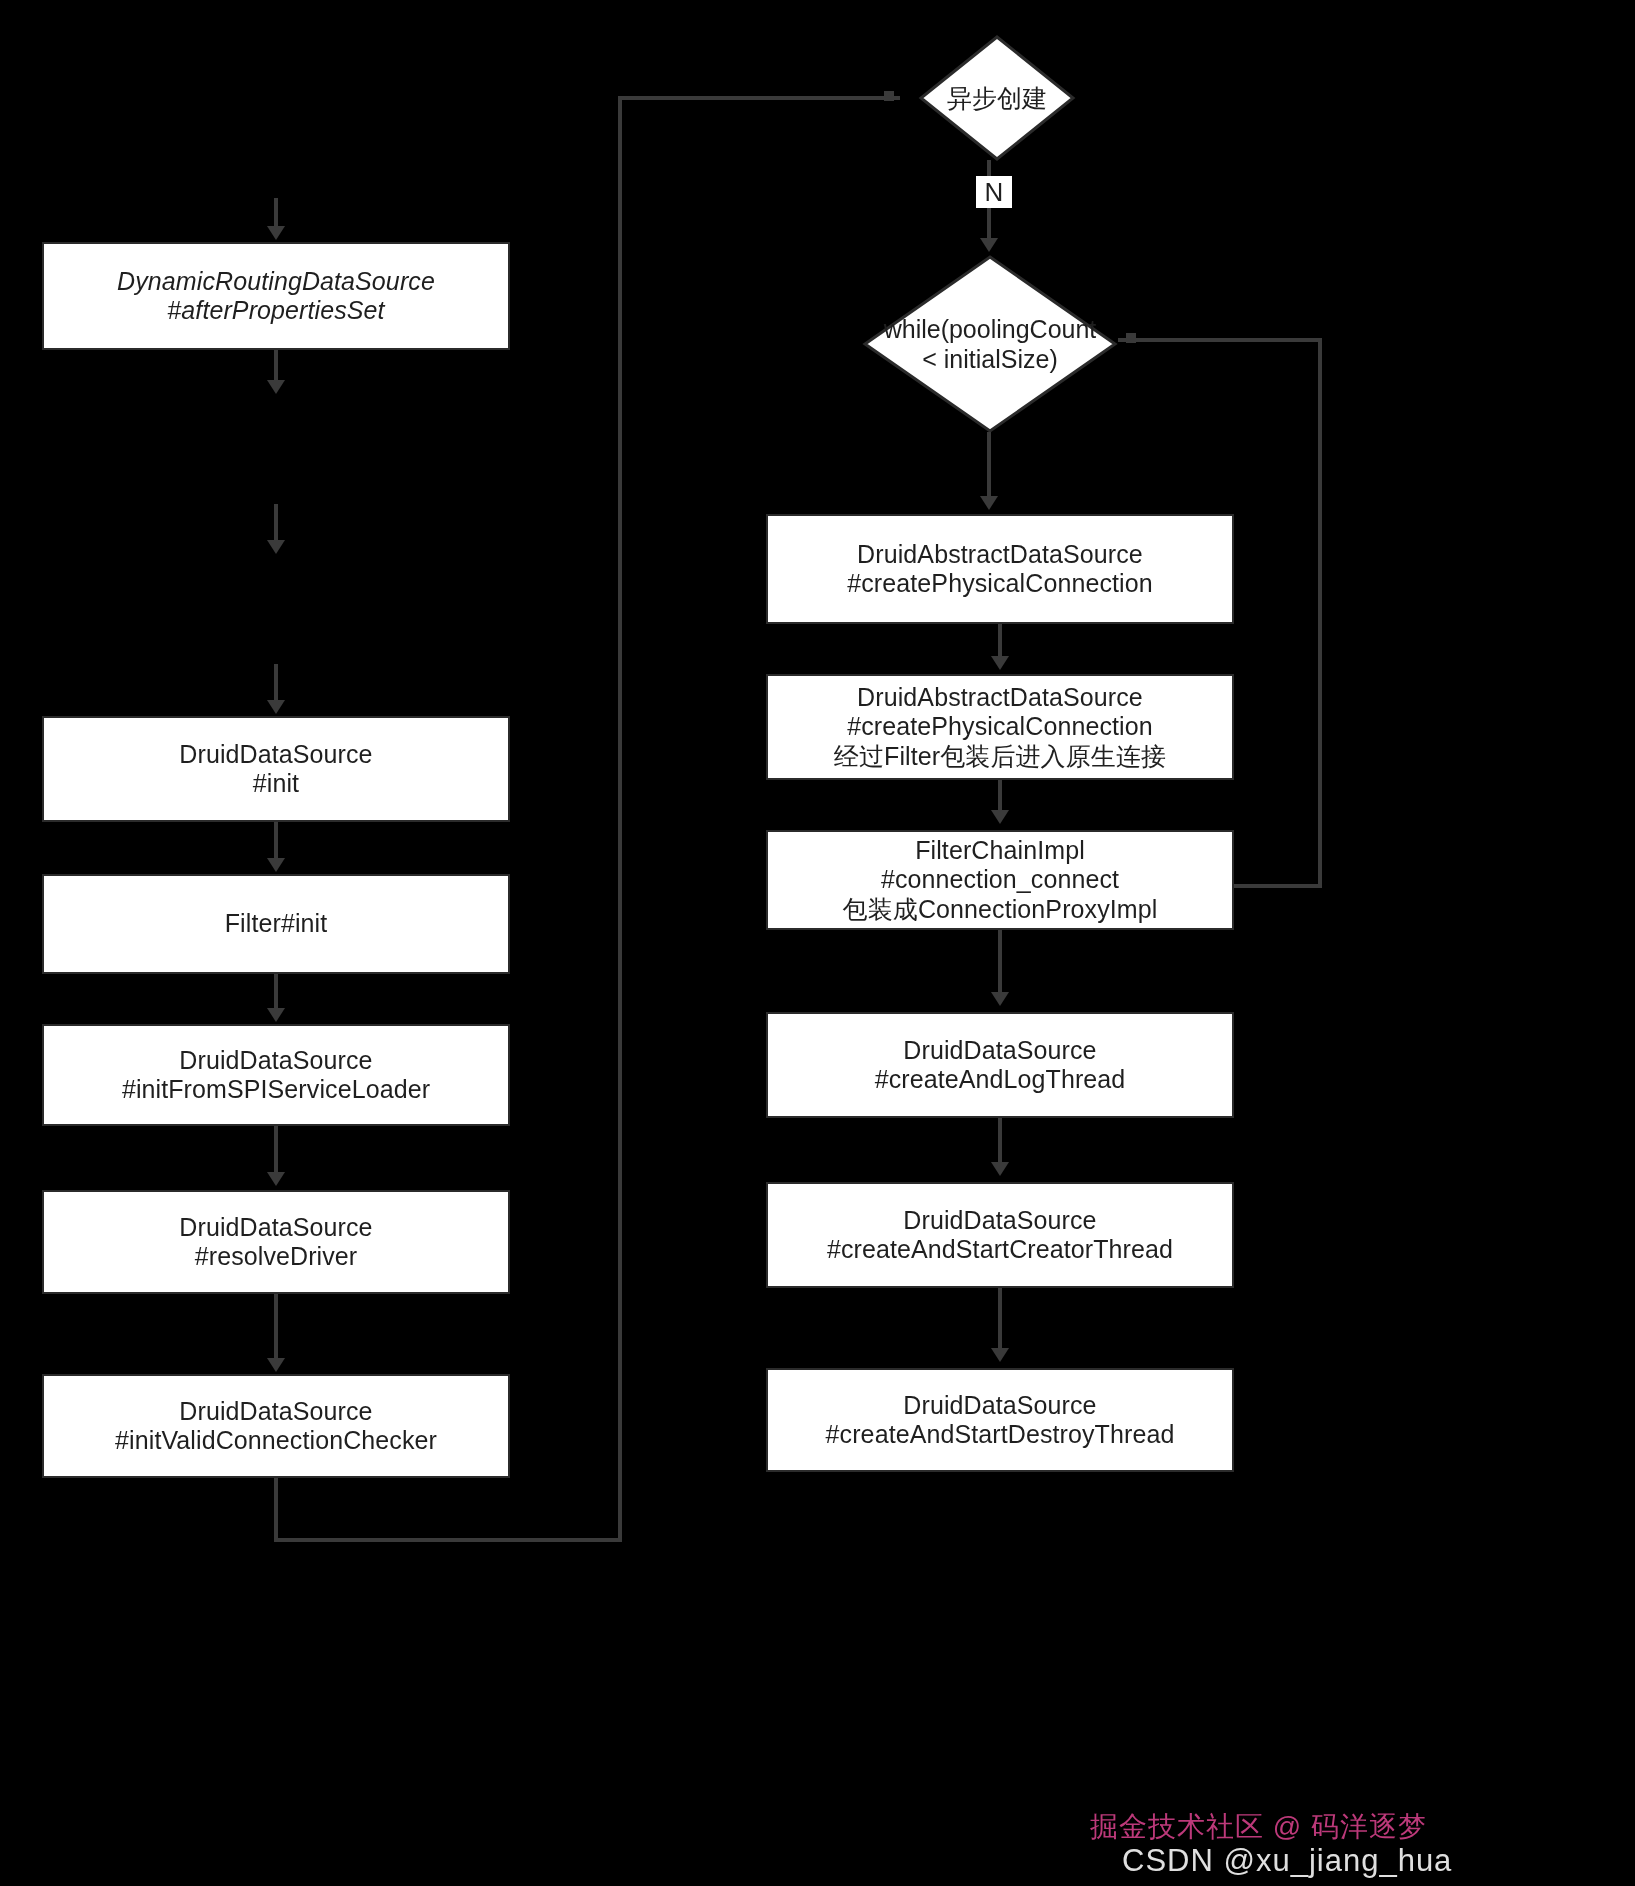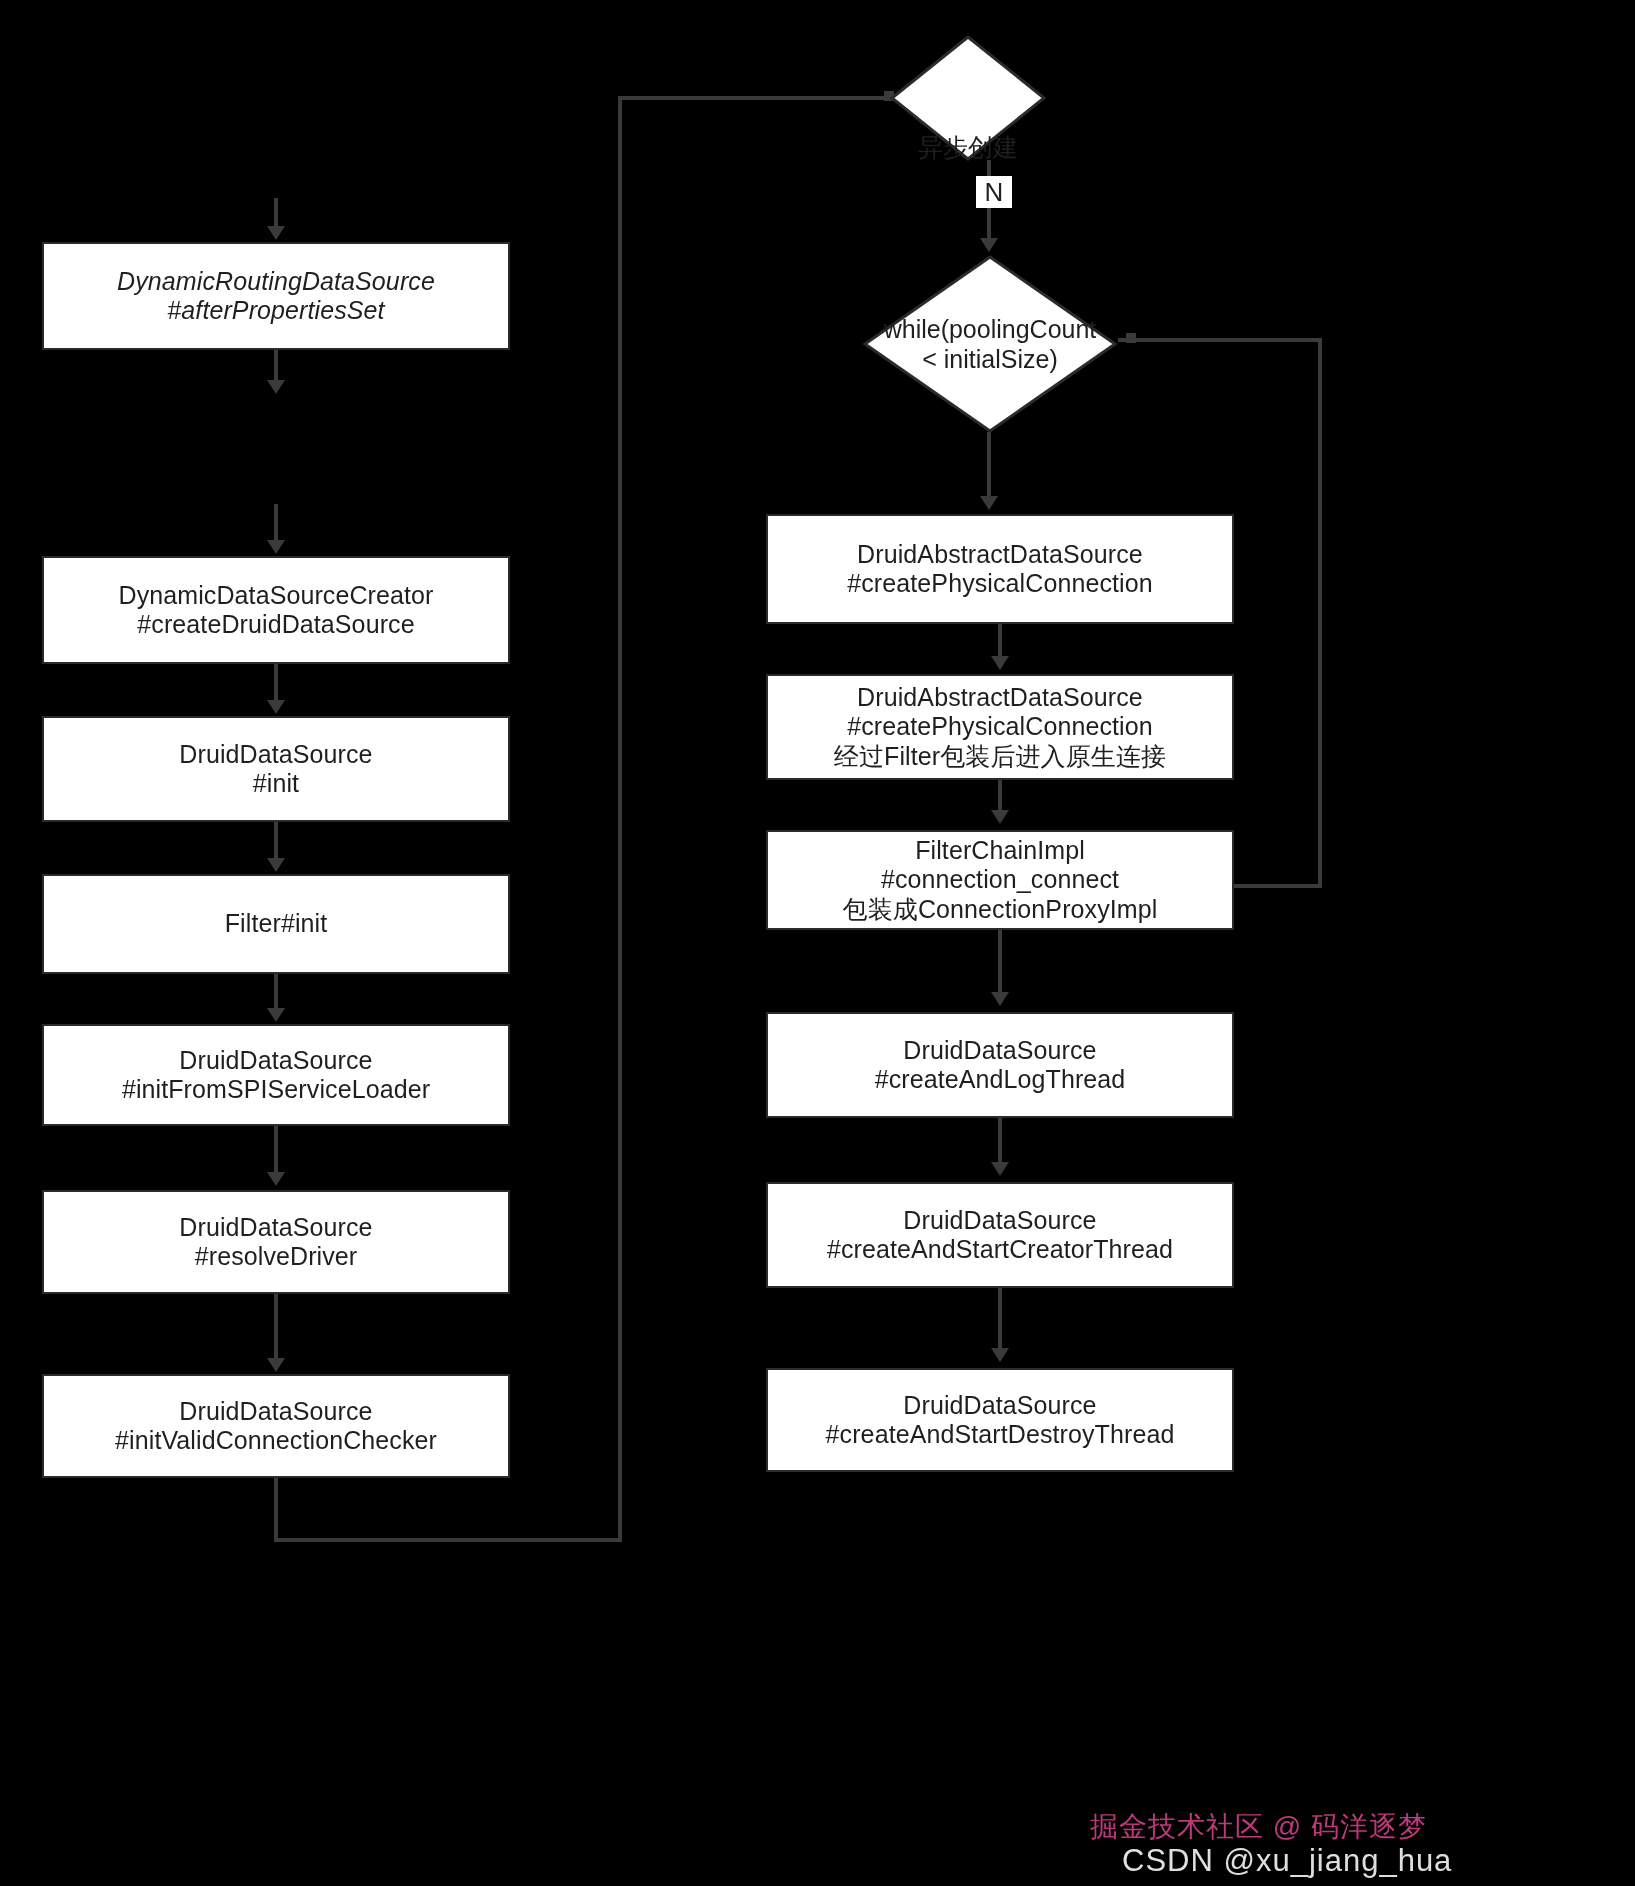--- a/index.html
+++ b/index.html
@@ -113,22 +113,20 @@
 </head>
 <body>
 
 <div id="canvas">
 
 
   <div class="node" style="left:42px; top:242px; width:468px; height:108px;font-style:italic;">DynamicRoutingDataSource
 #afterPropertiesSet</div>
 
 
-  <div class="node" style="left:42px; top:556px; width:468px; height:108px;">DynamicDataSourceCreator
-#createDruidDataSource</div>
 
   <div class="node" style="left:42px; top:716px; width:468px; height:106px;">DruidDataSource
 #init</div>
 
   <div class="node" style="left:42px; top:874px; width:468px; height:100px;text-align:center;">Filter#init</div>
 
   <div class="node" style="left:42px; top:1024px; width:468px; height:102px;">DruidDataSource
 #initFromSPIServiceLoader</div>
 
   <div class="node" style="left:42px; top:1190px; width:468px; height:104px;">DruidDataSource
@@ -160,21 +158,21 @@
 
   <div class="edge v" style="left:274px; top:1294px; height:66px;"></div>
   <div class="arrow-down" style="left:267px; top:1358px;"></div>
 
   <div class="edge v" style="left:274px; top:1478px; height:62px;"></div>
   <div class="edge h" style="left:274px; top:1538px; width:348px;"></div>
   <div class="edge v" style="left:618px; top:96px; height:1444px;"></div>
   <div class="edge h" style="left:618px; top:96px; width:282px;"></div>
   <div class="edge-endcap" style="left:884px; top:91px;"></div>
 
-  <div class="decision" style="left:889px; top:34px; width:158px; height:128px;align-items:flex-end;">
+  <div class="decision" style="left:918px; top:34px; width:158px; height:128px;">
     <svg width="158" height="128" viewBox="0 0 158 128">
       <polygon points="79,3 155,64 79,125 3,64" fill="#ffffff" stroke="#2b2b2b" stroke-width="3"></polygon>
     </svg>
     <div class="dtext">异步创建</div>
   </div>
 
   <div class="edge v" style="left:987px; top:160px; height:82px;"></div>
   <div class="arrow-down" style="left:980px; top:238px;"></div>
   <div class="edge-label" style="left:976px; top:176px; width:26px;">N</div>
 

